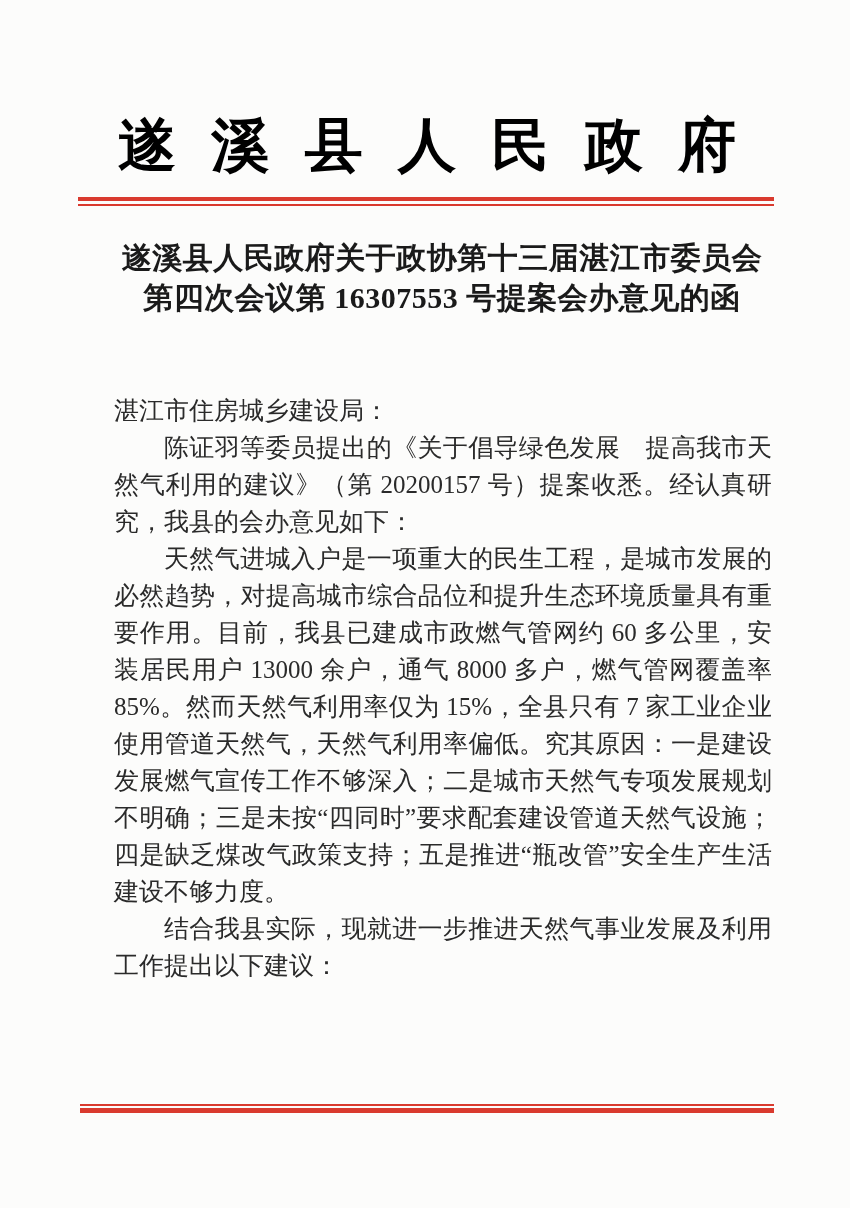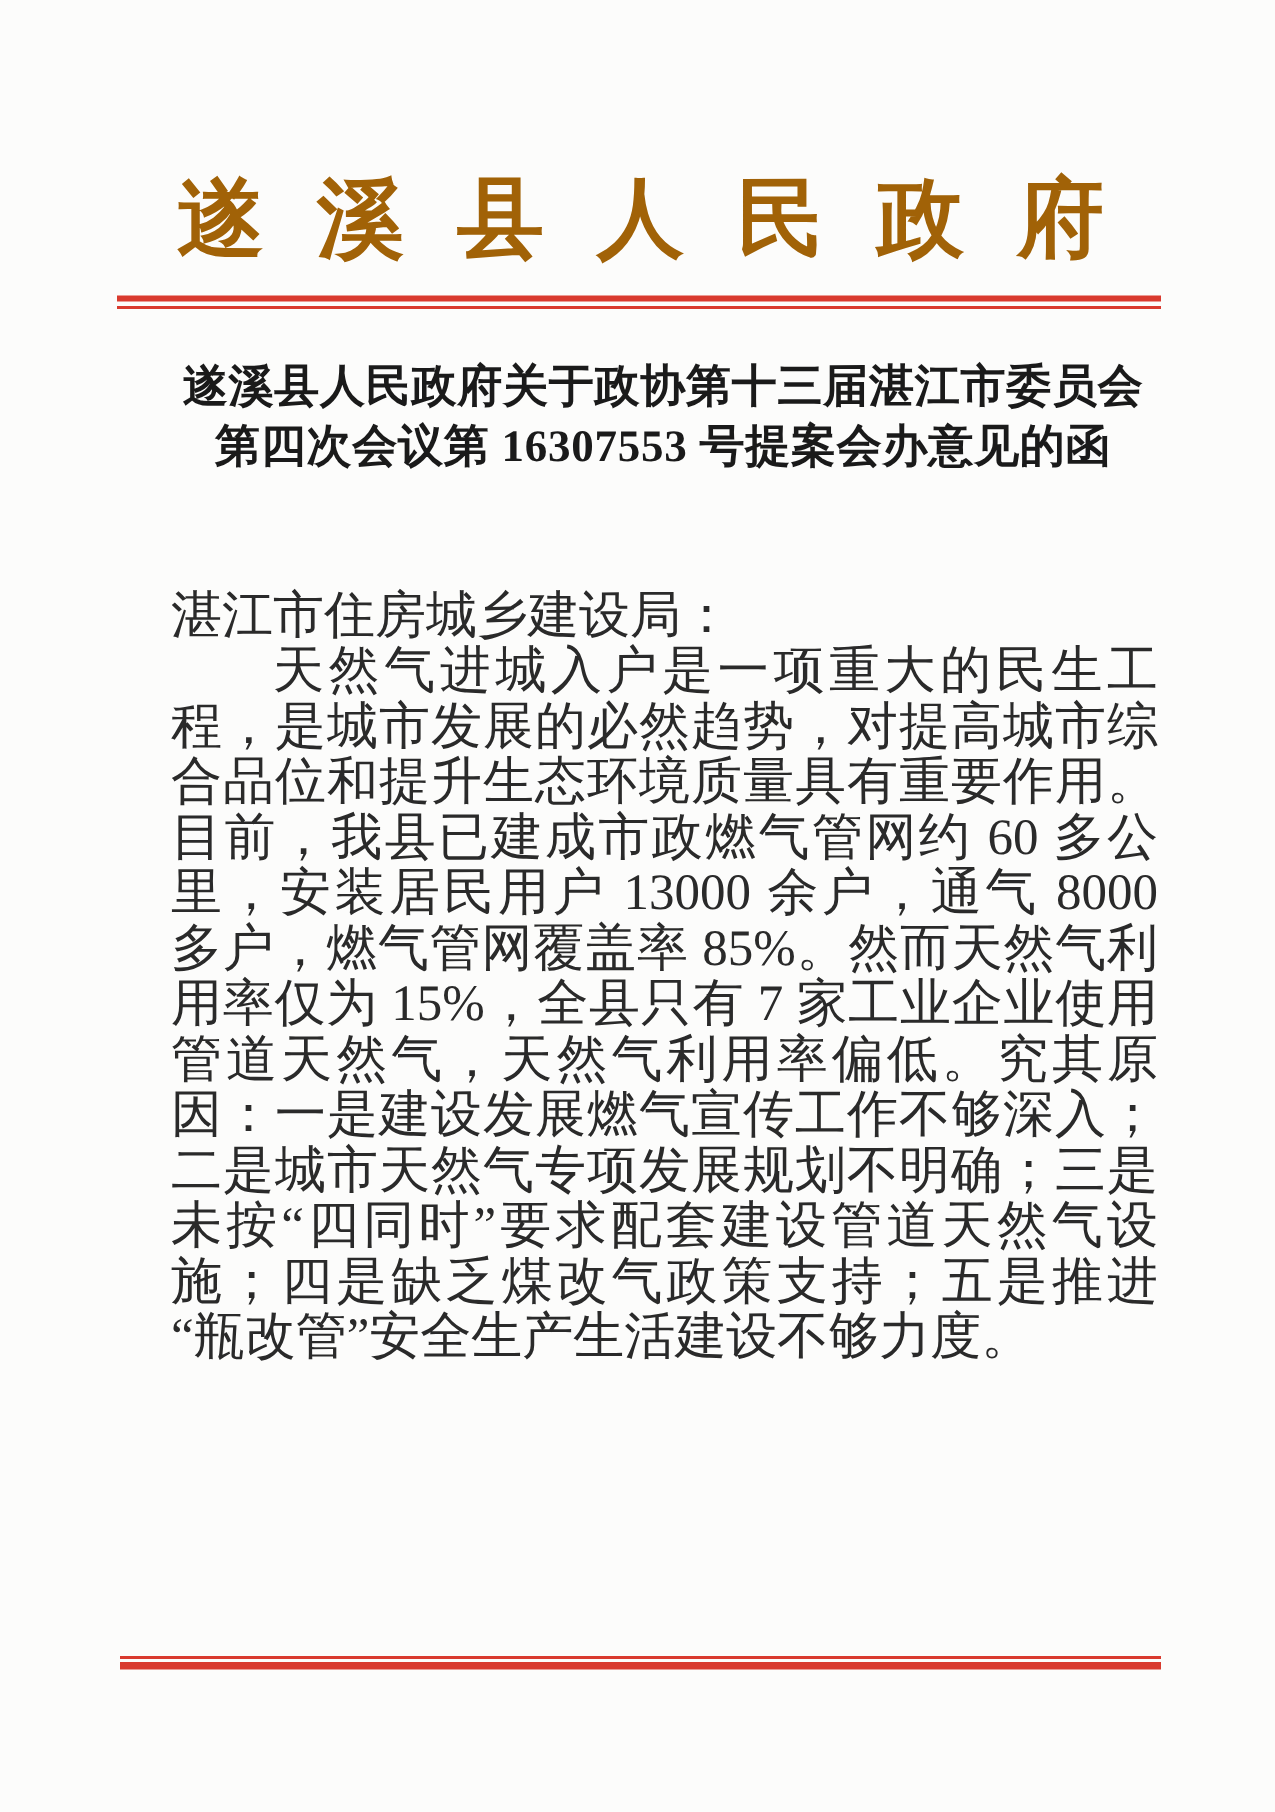--- a/index.html
+++ b/index.html
@@ -18,21 +18,21 @@
   }
   
   .agency {
     position: absolute;
     top: 112px;
     left: 118px;
     width: 618px;
     font-size: 58px;
     line-height: 68px;
     font-weight: 700;
-    color: #a16207;
+    color: #000000;
     text-align: justify;
     text-align-last: justify;
     white-space: nowrap;
   }
   .rule-top {
     position: absolute;
     top: 197px;
     left: 78px;
     width: 696px;
     height: 3px;
@@ -52,21 +52,21 @@
     color: #1a1a1a;
     letter-spacing: 0.5px;
     padding-left: 28px;
   }
   
   .docbody {
     position: absolute;
     top: 392px;
     left: 114px;
     width: 658px;
-    font-size: 34px;
+    font-size: 25px;
     line-height: 37px;
     color: #2a2a2a;
     text-align: justify;
   }
   .para {
     margin: 0;
     text-indent: 2em;
   }
   .para.no-indent { text-indent: 0; }
   .bold { font-weight: 400; }
@@ -91,19 +91,21 @@
   <div class="rule-top"></div>
 
   <div class="title">
     <div>遂溪县人民政府关于政协第十三届湛江市委员会</div>
     <div>第四次会议第 16307553 号提案会办意见的函</div>
   </div>
 
   <div class="docbody">
     <p class="para no-indent">湛江市住房城乡建设局：</p>
     <div id="paras">
+        <p class="para"><span>陈证羽等委员提出的《关于倡导绿色发展　提高我市天然气利用的建议》（第 20200157 号）提案收悉。经认真研究，我县的会办意见如下：</span></p>
         <p class="para"><span>天然气进城入户是一项重大的民生工程，是城市发展的必然趋势，对提高城市综合品位和提升生态环境质量具有重要作用。目前，我县已建成市政燃气管网约 60 多公里，安装居民用户 13000 余户，通气 8000 多户，燃气管网覆盖率 85%。然而天然气利用率仅为 15%，全县只有 7 家工业企业使用管道天然气，天然气利用率偏低。究其原因：</span><span class="bold">一是</span><span>建设发展燃气宣传工作不够深入；</span><span class="bold">二是</span><span>城市天然气专项发展规划不明确；</span><span class="bold">三是</span><span>未按“四同时”要求配套建设管道天然气设施；</span><span class="bold">四是</span><span>缺乏煤改气政策支持；</span><span class="bold">五是</span><span>推进“瓶改管”安全生产生活建设不够力度。</span></p>
+        <p class="para"><span>结合我县实际，现就进一步推进天然气事业发展及利用工作提出以下建议：</span></p>
       </div>
   </div>
 
   <div class="rule-bottom"></div>
 
 </div>
 
 </body></html>

